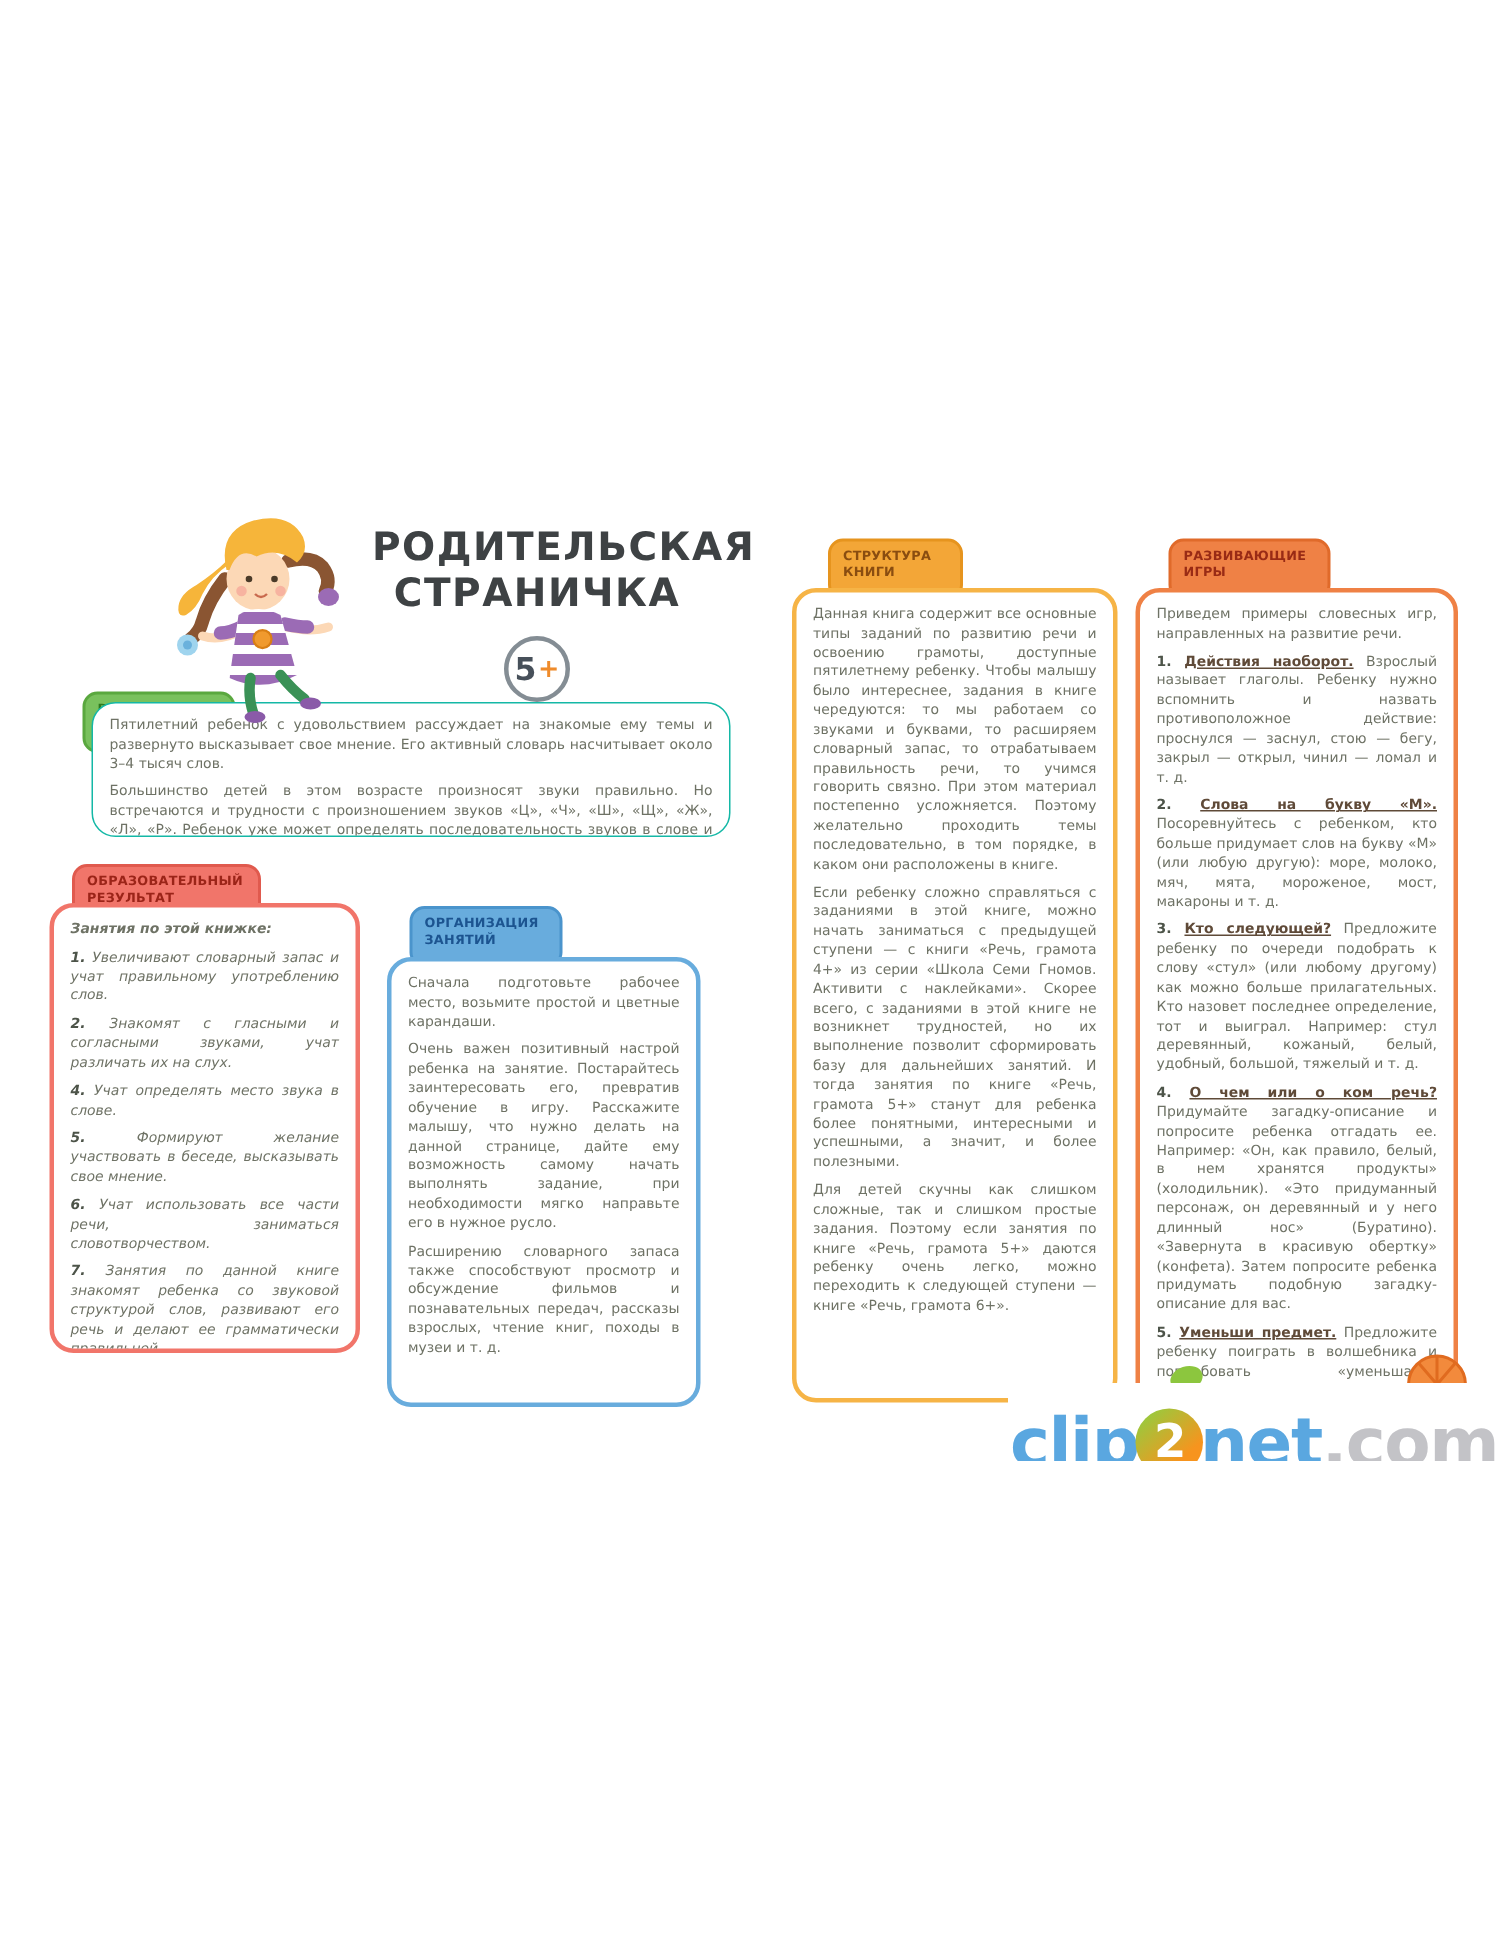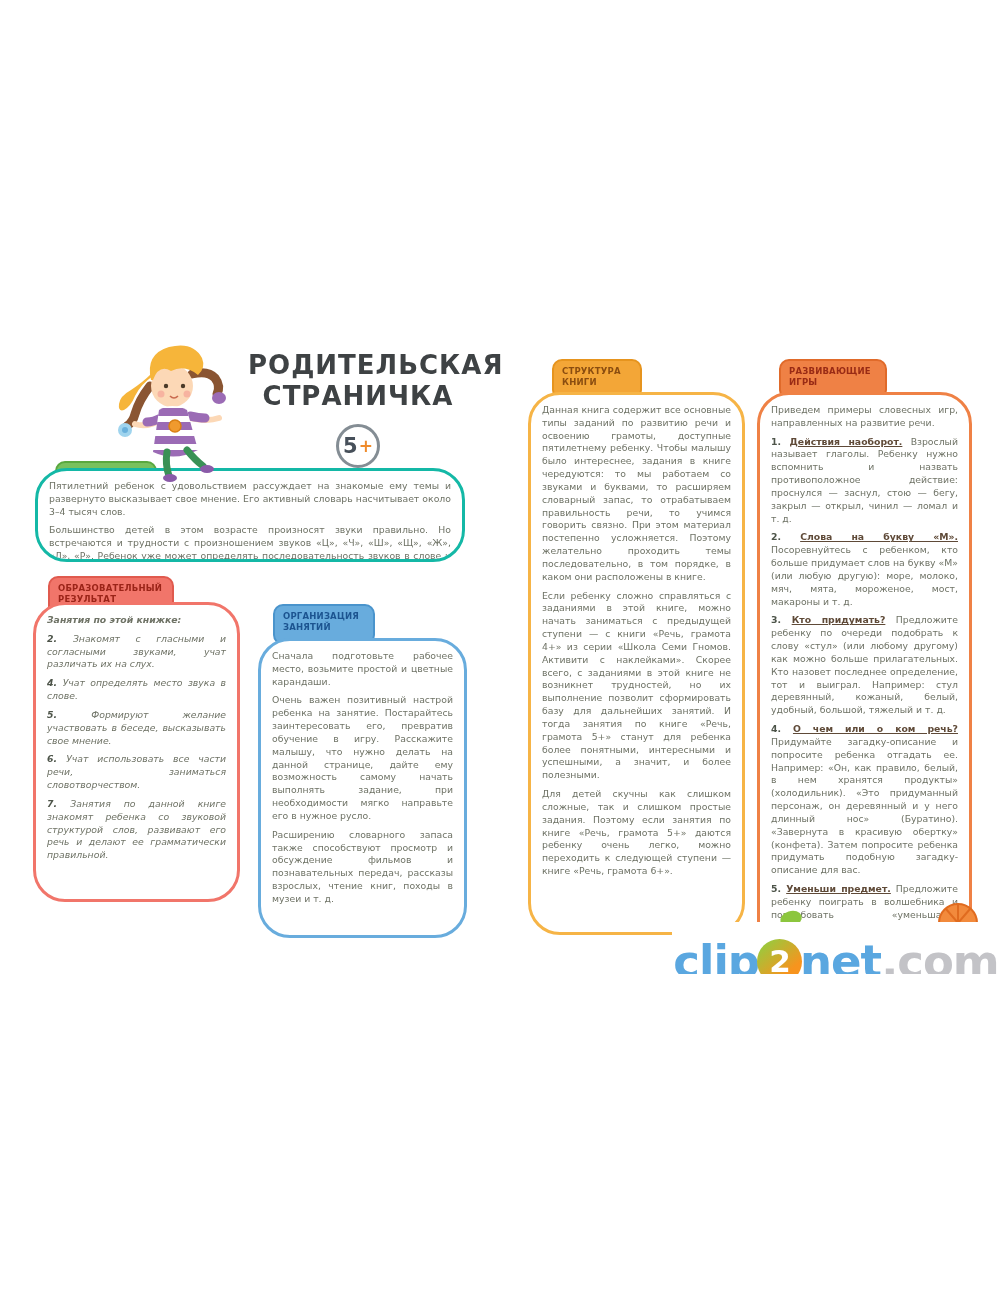--- a/index.html
+++ b/index.html
@@ -9,25 +9,25 @@
          font-weight:bold;font-size:26px;line-height:1.2;letter-spacing:1px;color:#3e4244;}
   .title span{display:block;}
   .badge{position:absolute;left:336px;top:424px;width:38px;height:38px;border:3px solid #848d94;
          border-radius:50%;display:flex;align-items:center;justify-content:center;background:#fff;}
   .badge .n{font-size:21px;font-weight:bold;color:#47505a;}
   .badge .p{font-size:17px;font-weight:bold;color:#ef8b2b;margin-left:1px;}
   .girl{position:absolute;left:95px;top:332px;width:150px;height:150px;z-index:6;}
   .tab{position:absolute;z-index:1;border-radius:10px;font-weight:bold;font-size:8.5px;
        line-height:1.3;text-transform:uppercase;padding:5px 8px 10px;letter-spacing:.2px;}
   .tab span{display:block;}
-  .panel{position:absolute;z-index:2;background:#fff;border-radius:32px;overflow:hidden;}
+  .panel{position:absolute;z-index:2;background:#fff;border-radius:16px;overflow:hidden;}
   .panel .bd{padding:9px 11px;}
   .panel p{margin:0 0 6px;font-size:9.3px;line-height:1.38;text-align:justify;color:#6e7265;}
   .tab-green{background:#79c15d;border:2px solid #5aa83f;color:#2e7a1f;}
-  .panel-green{border:3px solid #14b8a6;}
+  .panel-green{border:1px solid #14b8a6;margin-left:26px;}
   .tab-red{background:#f1756a;border:2px solid #e05a4e;color:#9b2418;}
   .panel-red{border:3px solid #f1756a;}
   .tab-blue{background:#68acdd;border:2px solid #4a94cc;color:#1c5490;}
   .panel-blue{border:3px solid #68acdd;}
   .tab-yellow{background:#f3a637;border:2px solid #e6941e;color:#8a4d10;}
   .panel-yellow{border:3px solid #f6b446;}
   .tab-orange{background:#ef8145;border:2px solid #e06a2a;color:#992b15;}
   .panel-orange{border:3px solid #ef8145;}
   .lead-red{color:#e0583c;font-weight:bold;}
   .num{font-weight:bold;color:#4d5449;}
@@ -108,20 +108,21 @@
   </div>
 
   <div class="tab tab-red" style="left:48px;top:576px;width:106px;">
     <span>ОБРАЗОВАТЕЛЬНЫЙ</span>
     <span>РЕЗУЛЬТАТ</span>
   </div>
   <div class="panel panel-red" style="left:33px;top:602px;width:201px;height:294px;font-style:italic;">
     <div class="bd">
       <p class="lead-red">Занятия по этой книжке:</p>
       <div>
+          <p><span class="num">1. </span><span class="itext">Увеличивают словарный запас и учат правильному употреблению слов.</span></p>
           <p><span class="num">2. </span><span class="itext">Знакомят с гласными и согласными звуками, учат различать их на слух.</span></p>
           <p><span class="num">4. </span><span class="itext">Учат определять место звука в слове.</span></p>
           <p><span class="num">5. </span><span class="itext">Формируют желание участвовать в беседе, высказывать свое мнение.</span></p>
           <p><span class="num">6. </span><span class="itext">Учат использовать все части речи, заниматься словотворчеством.</span></p>
           <p><span class="num">7. </span><span class="itext">Занятия по данной книге знакомят ребенка со звуковой структурой слов, развивают его речь и делают ее грамматически правильной.</span></p>
         </div>
     </div>
   </div>
 
   <div class="tab tab-blue" style="left:273px;top:604px;width:82px;">
@@ -151,21 +152,21 @@
   <div class="tab tab-orange" style="left:779px;top:359px;width:88px;">
     <span>РАЗВИВАЮЩИЕ</span>
     <span>ИГРЫ</span>
   </div>
   <div class="panel panel-orange" style="left:757px;top:392px;width:209px;height:560px;">
     <div class="bd">
       <p>Приведем примеры словесных игр, направленных на развитие речи.</p>
       <div>
           <p><span class="num">1. </span><span class="ititle">Действия наоборот.</span> <span class="itext">Взрослый называет глаголы. Ребенку нужно вспомнить и назвать противоположное действие: проснулся — заснул, стою — бегу, закрыл — открыл, чинил — ломал и т. д.</span></p>
           <p><span class="num">2. </span><span class="ititle">Слова на букву «М».</span> <span class="itext">Посоревнуйтесь с ребенком, кто больше придумает слов на букву «М» (или любую другую): море, молоко, мяч, мята, мороженое, мост, макароны и т. д.</span></p>
-          <p><span class="num">3. </span><span class="ititle">Кто придумать?</span> <span class="itext">Предложите ребенку по очереди подобрать к слову «стул» (или любому другому) как можно больше прилагательных. Кто назовет последнее определение, тот и выиграл. Например: стул деревянный, кожаный, белый, удобный, большой, тяжелый и т. д.</span></p>
+          <p><span class="num">3. </span><span class="ititle">Кто следующей?</span> <span class="itext">Предложите ребенку по очереди подобрать к слову «стул» (или любому другому) как можно больше прилагательных. Кто назовет последнее определение, тот и выиграл. Например: стул деревянный, кожаный, белый, удобный, большой, тяжелый и т. д.</span></p>
           <p><span class="num">4. </span><span class="ititle">О чем или о ком речь?</span> <span class="itext">Придумайте загадку-описание и попросите ребенка отгадать ее. Например: «Он, как правило, белый, в нем хранятся продукты» (холодильник). «Это придуманный персонаж, он деревянный и у него длинный нос» (Буратино). «Завернута в красивую обертку» (конфета). Затем попросите ребенка придумать подобную загадку-описание для вас.</span></p>
           <p><span class="num">5. </span><span class="ititle">Уменьши предмет.</span> <span class="itext">Предложите ребенку поиграть в волшебника и попробовать «уменьшать» предметы. Например: стол (столик), собака (собачка), гриб (грибок), сумка (сумочка), ведро (ведерко) и т. д.</span></p>
         </div>
     </div>
   </div>
 
   <div class="leaf"></div>
   <svg class="slice" viewBox="0 0 40 22">
     <path d="M1,22 A19,19 0 0 1 39,22 Z" fill="#f28a3c" stroke="#e06b1f" stroke-width="2"></path>
     <path d="M20,22 L8,8 M20,22 L32,8 M20,22 L20,3" stroke="#e06b1f" stroke-width="2"></path>

